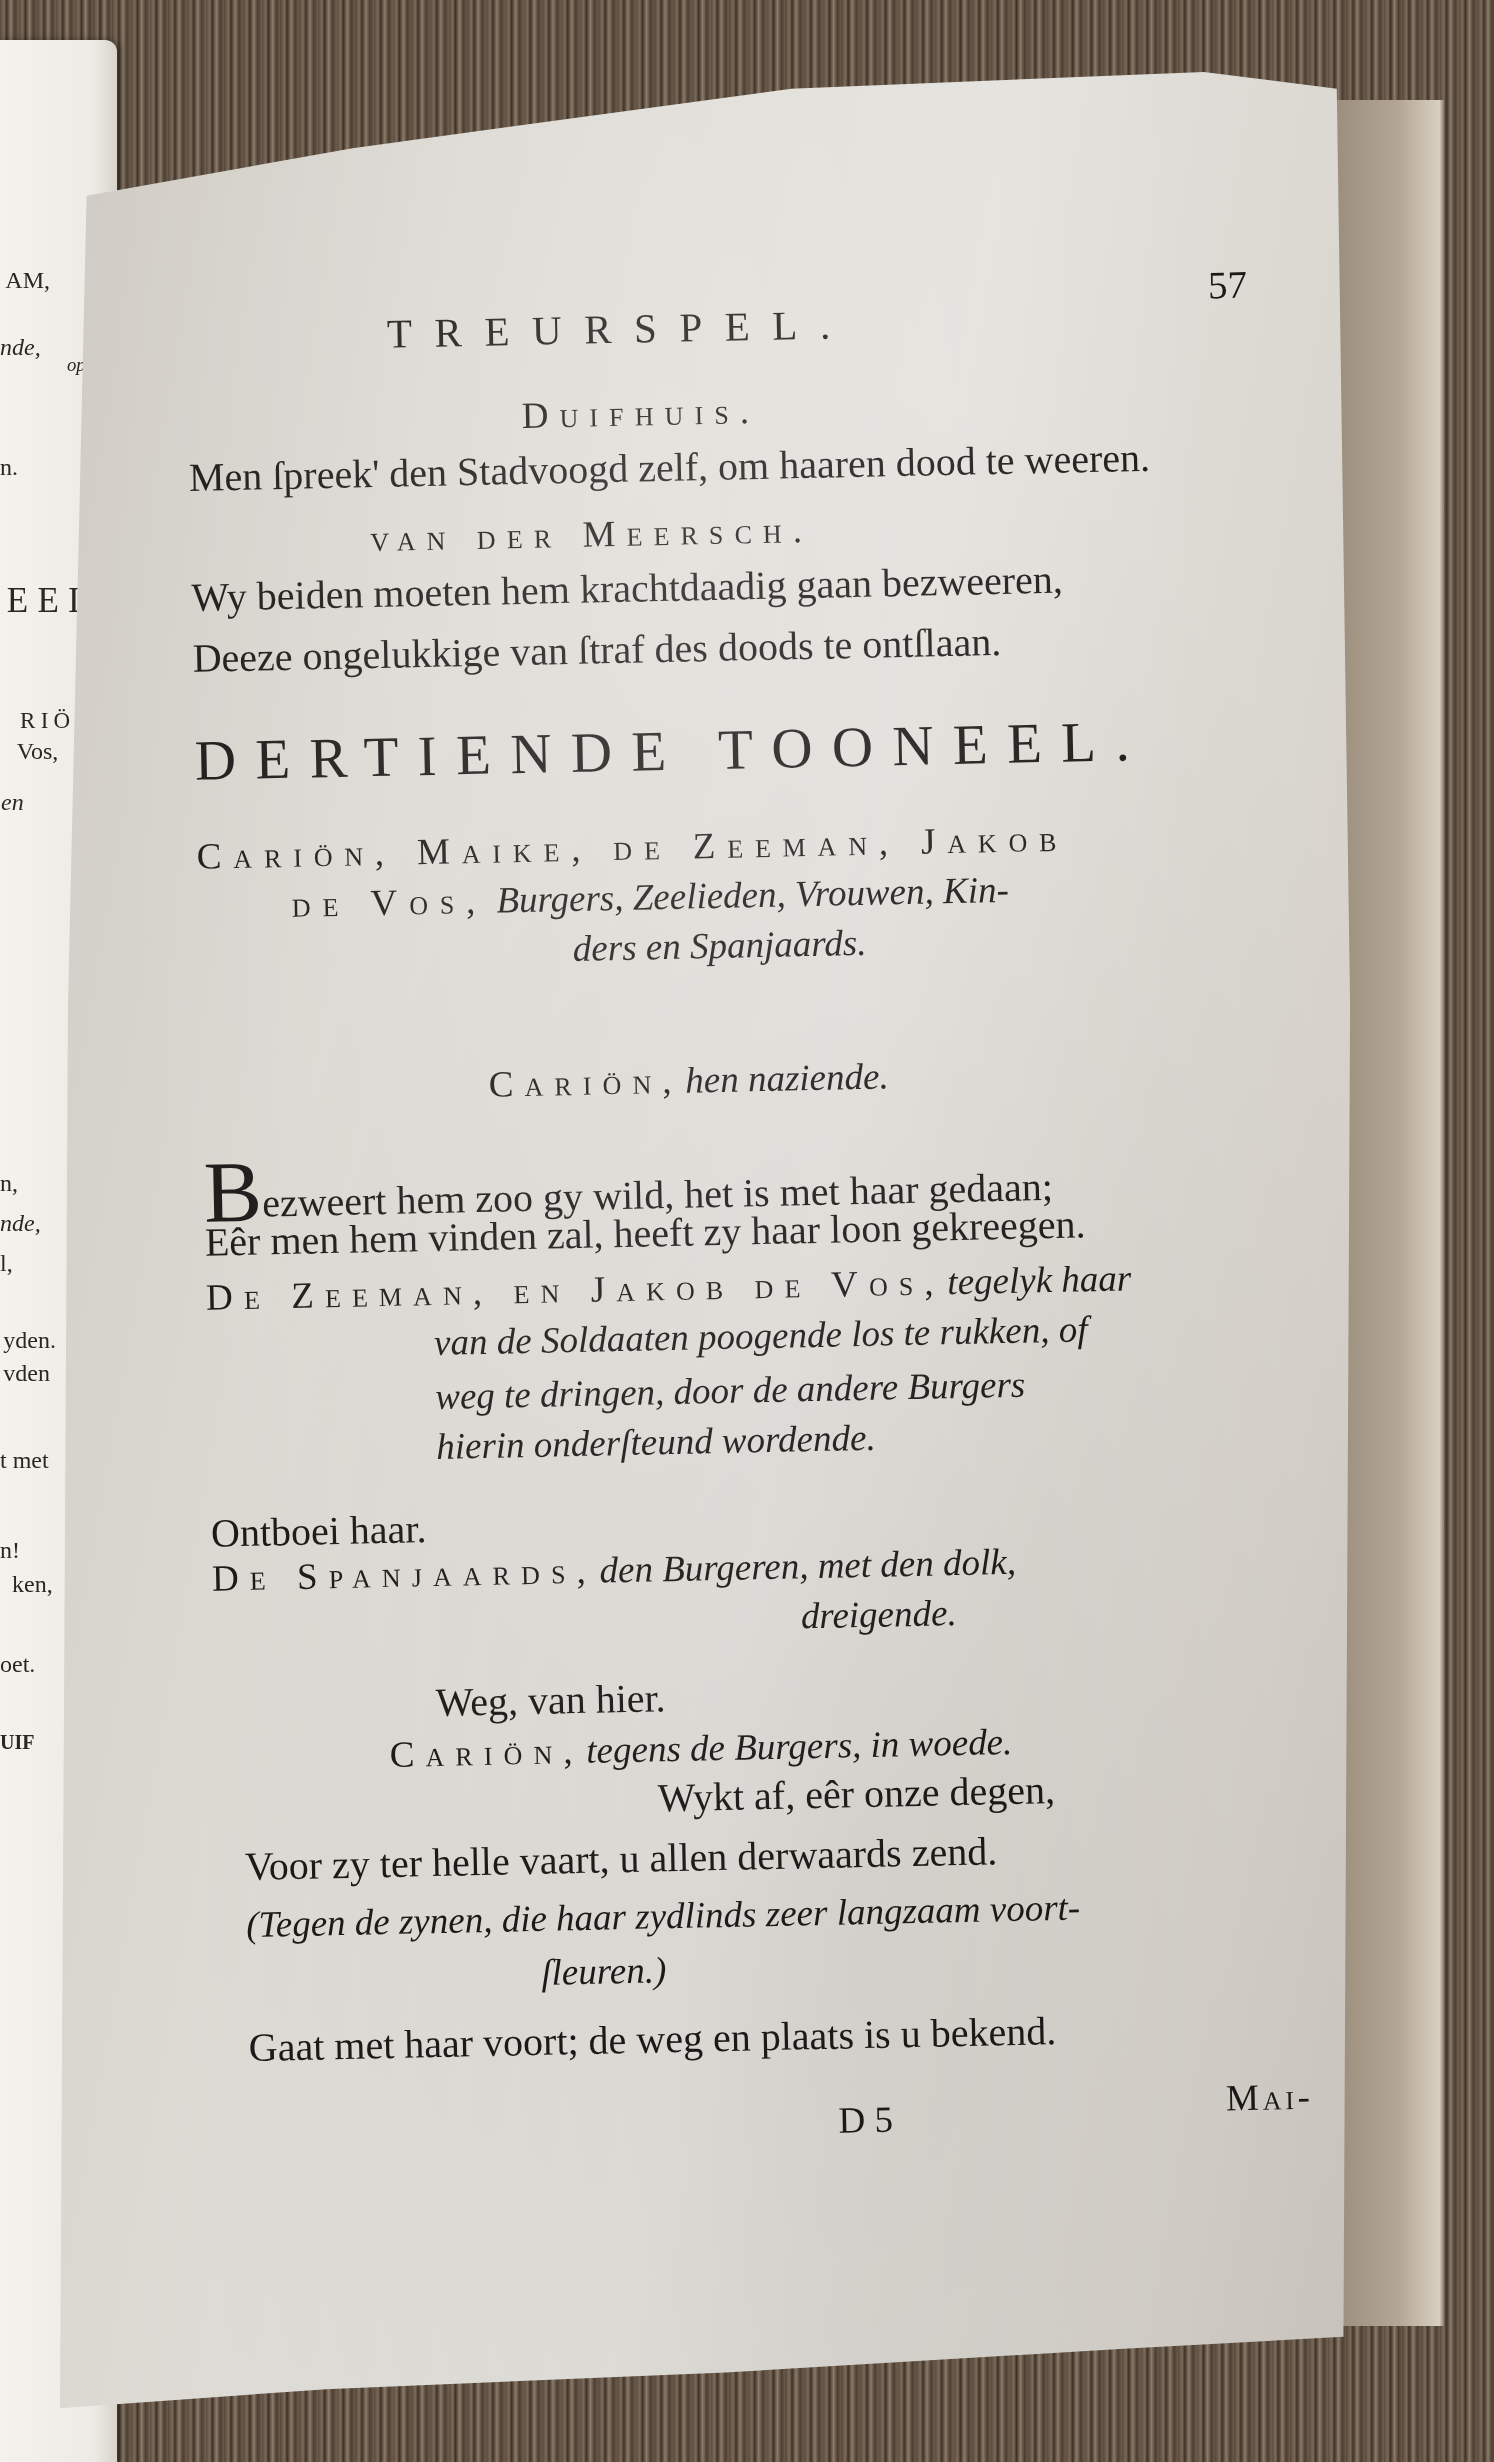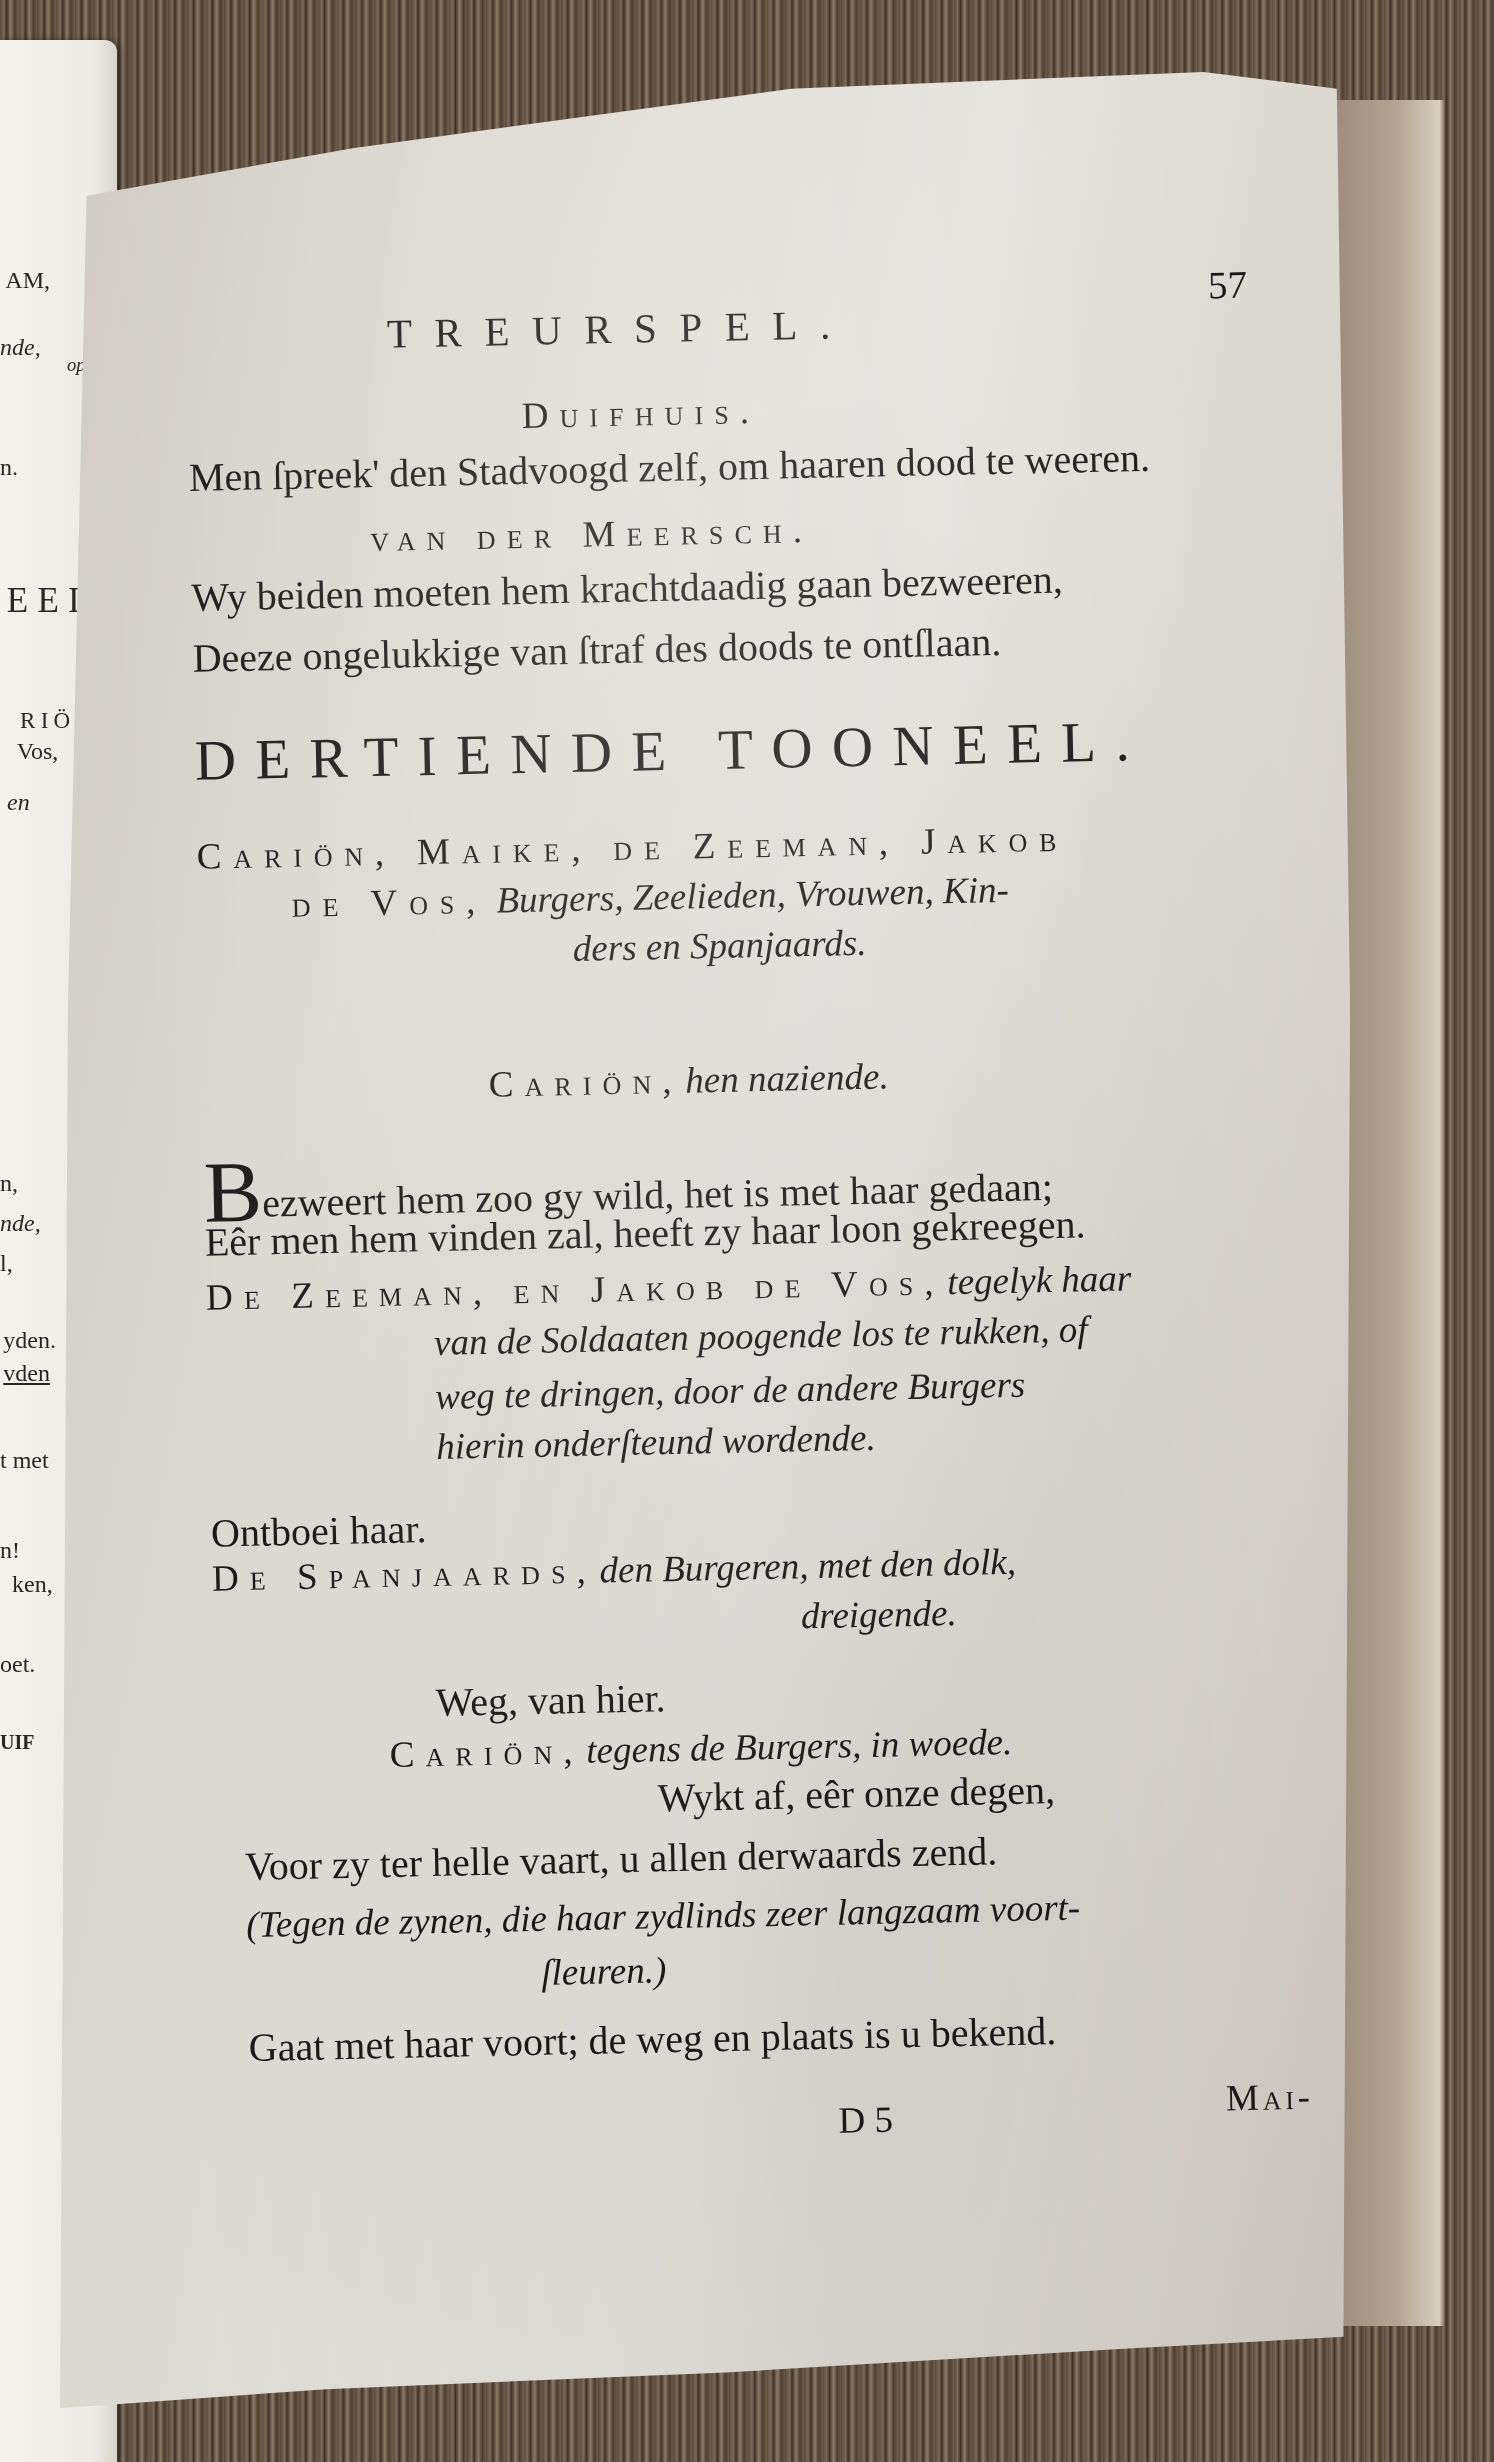--- a/index.html
+++ b/index.html
@@ -57,26 +57,26 @@
 <body>
 
 <div class="left-page">
   <span class="frag" style="left:5.3px;top:227px;">AM,</span>
   <span class="frag it" style="left:0px;top:294px;">nde,</span>
   <span class="frag it" style="left:67px;top:314px;font-size:18.7px;">op</span>
   <span class="frag" style="left:0px;top:414px;">n.</span>
   <span class="frag" style="left:6.7px;top:541px;letter-spacing:9.4px;font-size:35px;">EEL</span>
   <span class="frag" style="left:20px;top:668px;letter-spacing:5.3px;font-size:23px;">RIÖ</span>
   <span class="frag" style="left:16.7px;top:698px;">Vos,</span>
-  <span class="frag it" style="left:7px;top:749px;">en</span>
+  <span class="frag it" style="left:1px;top:749px;">en</span>
   <span class="frag" style="left:0px;top:1130px;">n,</span>
   <span class="frag it" style="left:0px;top:1170px;">nde,</span>
   <span class="frag" style="left:0px;top:1210px;">l,</span>
   <span class="frag" style="left:3.3px;top:1287px;">yden.</span>
-  <span class="frag" style="left:3.3px;top:1320px;text-decoration:underline;">vden</span>
+  <span class="frag" style="left:3.3px;top:1320px;">vden</span>
   <span class="frag" style="left:0px;top:1407px;">t met</span>
   <span class="frag" style="left:0px;top:1497px;">n!</span>
   <span class="frag" style="left:12px;top:1531px;">ken,</span>
   <span class="frag" style="left:0px;top:1611px;">oet.</span>
   <span class="frag" style="left:0px;top:1691px;font-size:20px;font-weight:bold;">UIF</span>
 </div>
 
 <div class="board-edge"></div>
 
 <div class="page">

